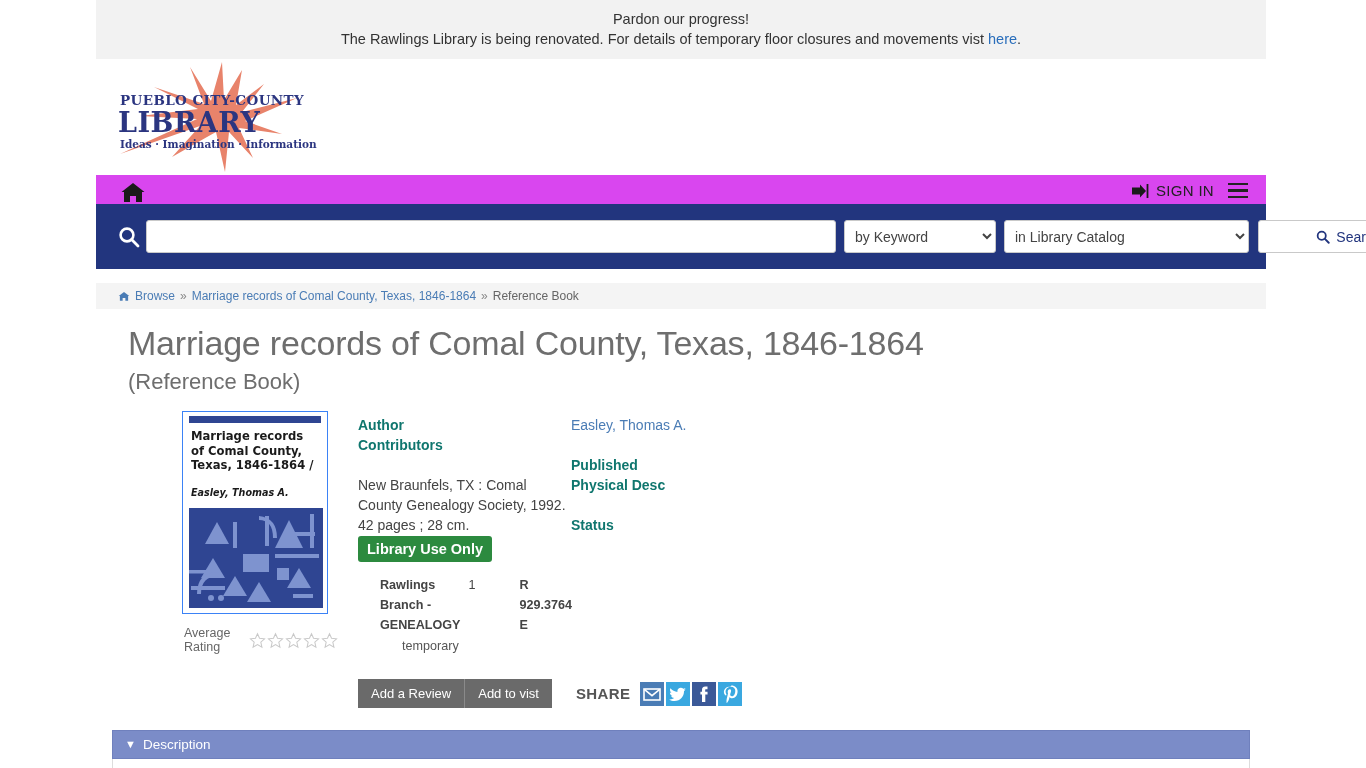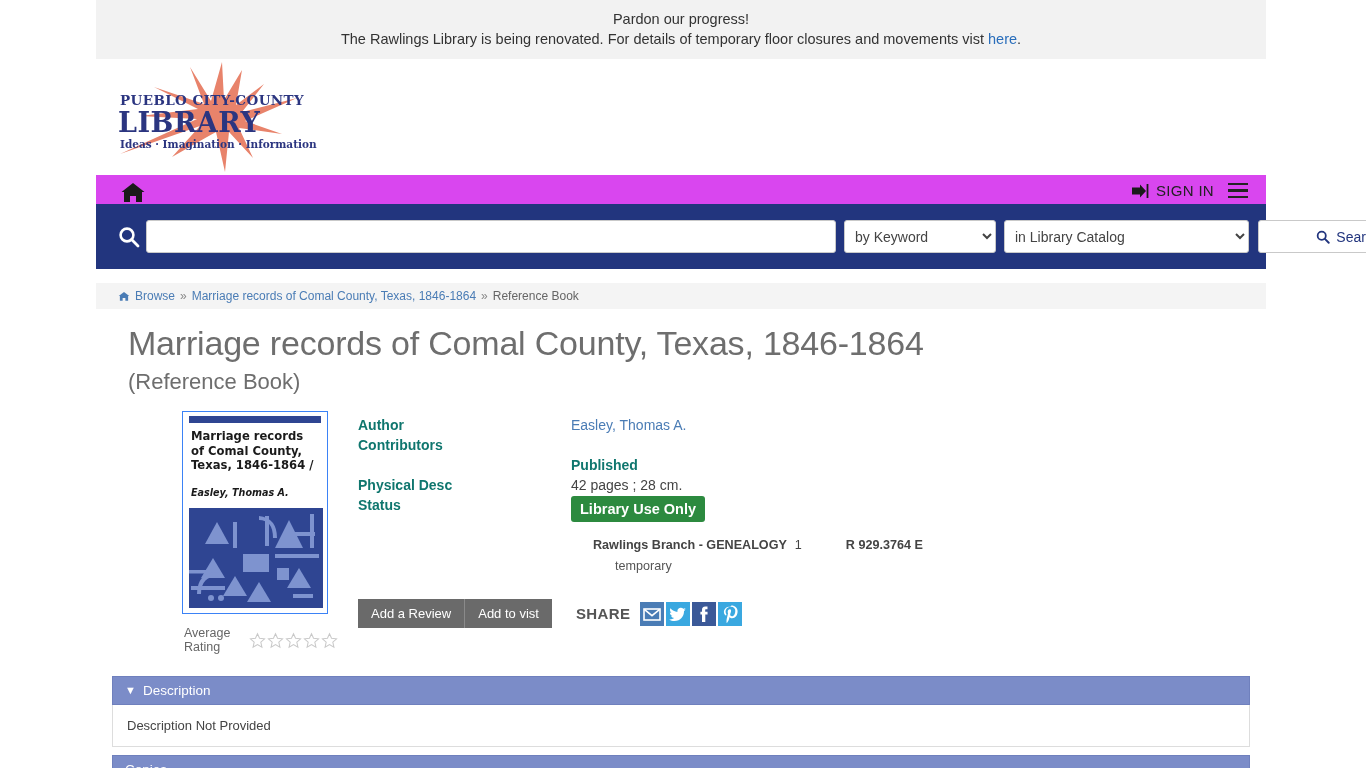--- a/index.html
+++ b/index.html
@@ -361,20 +361,21 @@
           <div class="meta-value">
             <a class="meta-link" href="#">Easley, Thomas A.</a>
           </div>
 
           <div class="meta-label">Contributors</div>
 
           <div class="meta-label spacer-row"></div>
           <div class="meta-value spacer-row"></div>
 
           <div class="meta-label">Published</div>
+          <div class="meta-value">New Braunfels, TX : Comal County Genealogy Society, 1992.</div>
 
           <div class="meta-label">Physical Desc</div>
           <div class="meta-value">42 pages ; 28 cm.</div>
 
           <div class="meta-label">Status</div>
           <div class="meta-value">
             <span class="status-badge">Library Use Only</span>
             <div class="avail-line">
               <span class="avail-branch">Rawlings Branch - GENEALOGY</span>
               <span class="avail-count">1</span>

